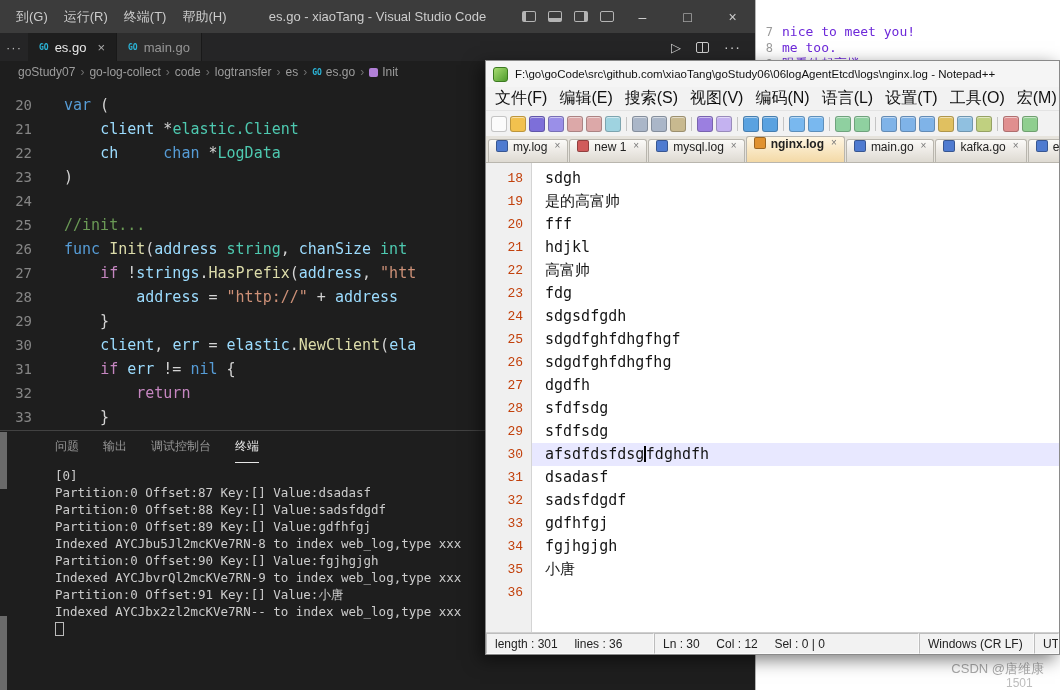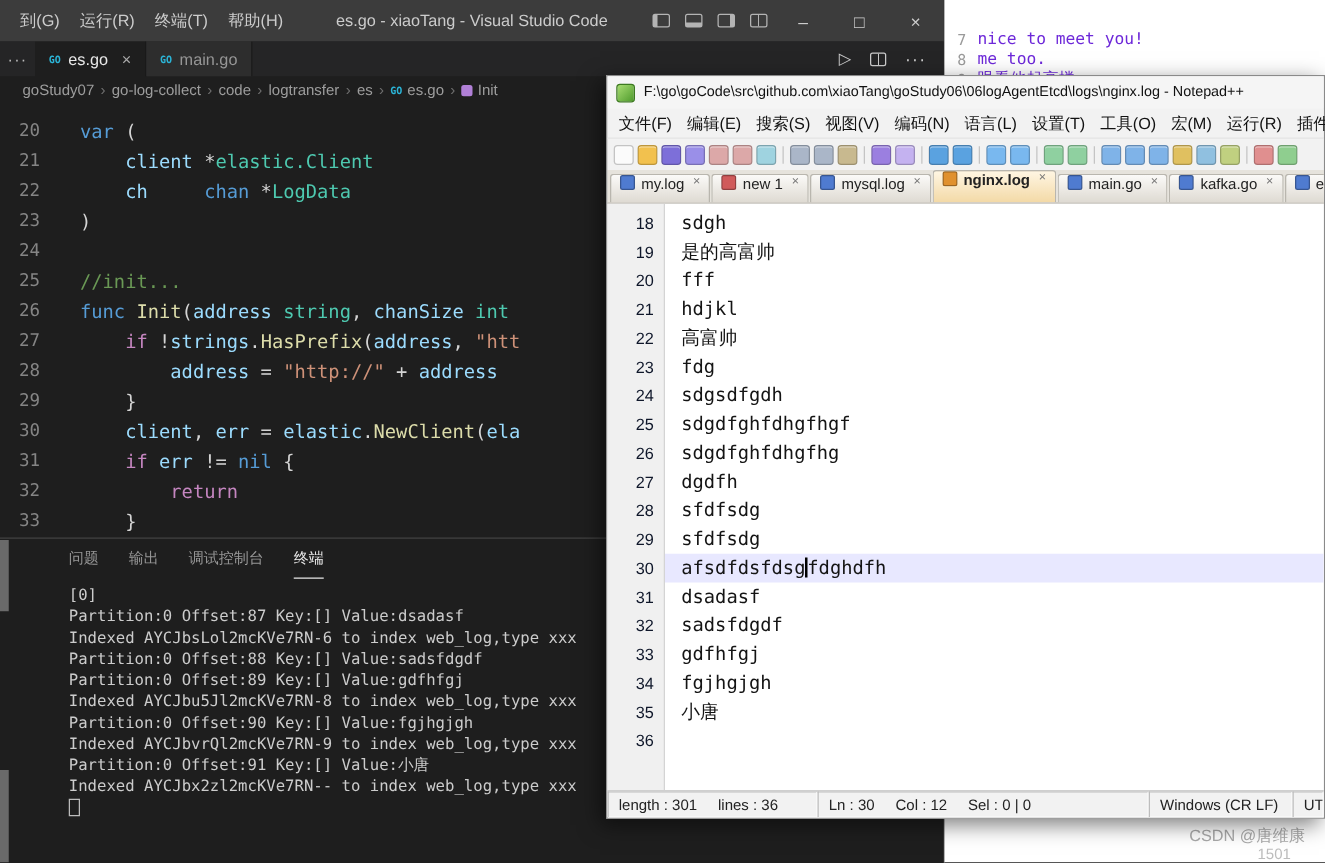--- a/index.html
+++ b/index.html
@@ -73,42 +73,42 @@
   .term-line{height:17px;line-height:17px;white-space:pre}
   .term-cursor{width:9px;height:14px;border:1px solid #bbbbbb;margin-top:2px}
 
   
   .npp{position:absolute;left:485px;top:60px;width:575px;height:595px;z-index:5;display:flex;flex-direction:column;
     background:#f2f2f2;border:1px solid #8a8a8a;box-shadow:-5px 5px 16px rgba(0,0,0,.5);color:#111}
   .npp-title{height:26px;flex:none;display:flex;align-items:center;gap:7px;padding-left:7px;font-size:11.5px;
     white-space:nowrap;overflow:hidden;background:#f5f5f5}
   .npp-app-icon{width:15px;height:15px;border-radius:3px;flex:none;border:1px solid #3c7a20;
     background:linear-gradient(135deg,#a8dd72,#4f9b2d)}
-  .npp-menu{height:23px;flex:none;display:flex;align-items:center;padding-left:3px;font-size:13px;background:#f2f2f2}
+  .npp-menu{height:23px;flex:none;display:flex;align-items:center;padding-left:3px;font-size:16px;background:#f2f2f2}
   .npp-menu span{padding:0 6px;white-space:nowrap}
   .npp-toolbar{height:26px;flex:none;display:flex;align-items:center;gap:3px;padding:0 5px;background:#f2f2f2;
     border-top:1px solid #e3e3e3;overflow:hidden}
   .tbi{width:16px;height:16px;border-radius:3px;border:1px solid rgba(0,0,0,.22);flex:none;
     box-shadow:inset 0 1px 0 rgba(255,255,255,.5)}
   .tbsep{width:1px;height:14px;background:#c4c4c4;margin:0 2px;flex:none}
   .npp-tabs{height:27px;flex:none;display:flex;align-items:flex-end;background:#e6e3dc;padding-left:2px;
     border-bottom:1px solid #b9b6ae;overflow:hidden}
   .npp-tab{height:23px;display:flex;align-items:flex-start;gap:5px;padding:0 7px;margin-right:1px;font-size:12px;
     background:linear-gradient(#fbfaf8,#dedad2);border:1px solid #b9b6ae;border-bottom:none;
     border-radius:3px 3px 0 0;color:#222;white-space:nowrap}
   .npp-tab.active{height:26px;background:linear-gradient(#fff6e3,#f3d9a6);font-weight:bold}
   .ftab-icon{width:12px;height:12px;border-radius:2px;border:1px solid rgba(0,0,0,.3);flex:none}
   .ic-blue{background:#4f7bd0}.ic-red{background:#d05b5b}.ic-orange{background:#e0912e}
   .npp-tab .x{font-size:10px;color:#777;margin-left:2px;font-weight:normal}
   .npp-editor{flex:1;position:relative;background:#ffffff;overflow:hidden;cursor:text;min-height:0}
   .npp-gutter-bg{position:absolute;left:0;top:0;bottom:0;width:46px;background:#f0f0f0;border-right:1px solid #d4d4d4}
   .npp-lines{position:relative;padding-top:4px}
   .npp-row{display:flex;height:23px;line-height:23px}
-  .npp-ln{width:46px;flex:none;text-align:right;padding-right:9px;color:#0f172a;
-    font-family:Liberation Sans, sans-serif;font-size:13px}
+  .npp-ln{width:46px;flex:none;text-align:right;padding-right:9px;color:#c2410c;
+    font-family:Liberation Mono, monospace;font-size:13px}
   .npp-text{flex:1;padding-left:13px;white-space:pre;color:#141414;
     font-family:"DejaVu Sans Mono","Liberation Mono",monospace;font-size:15px}
   .npp-row.current .npp-text{background:#e8e8ff}
   .caret{display:inline-block;width:1.5px;height:16px;background:#000;vertical-align:-3px}
   .npp-status{height:22px;flex:none;display:flex;background:#f2f2f2;border-top:1px solid #cfcfcf;
     font-size:12px;color:#222;overflow:hidden}
   .seg{border:1px solid;border-color:#bdbdbd #fafafa #fafafa #bdbdbd;display:flex;align-items:center;
     padding:0 8px;white-space:pre;overflow:hidden}
   .seg1{width:168px}.seg2{width:265px}.seg3{width:115px}.seg4{flex:1}
 </style>
@@ -226,21 +226,20 @@
       <div class="panel-tabs">
         <span class="panel-tab">问题</span>
         <span class="panel-tab">输出</span>
         <span class="panel-tab">调试控制台</span>
         <span class="panel-tab active">终端</span>
       </div>
       <div class="terminal">
         <div id="term-lines">
             <div class="term-line">[0]</div>
             <div class="term-line">Partition:0 Offset:87 Key:[] Value:dsadasf</div>
-            <div class="term-line">Indexed AYCJbsLol2mcKVe7RN-6 to index web_log,type xxx</div>
             <div class="term-line">Partition:0 Offset:88 Key:[] Value:sadsfdgdf</div>
             <div class="term-line">Partition:0 Offset:89 Key:[] Value:gdfhfgj</div>
             <div class="term-line">Indexed AYCJbu5Jl2mcKVe7RN-8 to index web_log,type xxx</div>
             <div class="term-line">Partition:0 Offset:90 Key:[] Value:fgjhgjgh</div>
             <div class="term-line">Indexed AYCJbvrQl2mcKVe7RN-9 to index web_log,type xxx</div>
             <div class="term-line">Partition:0 Offset:91 Key:[] Value:小唐</div>
             <div class="term-line">Indexed AYCJbx2zl2mcKVe7RN-- to index web_log,type xxx</div>
           </div>
         <div class="term-cursor"></div>
       </div>

